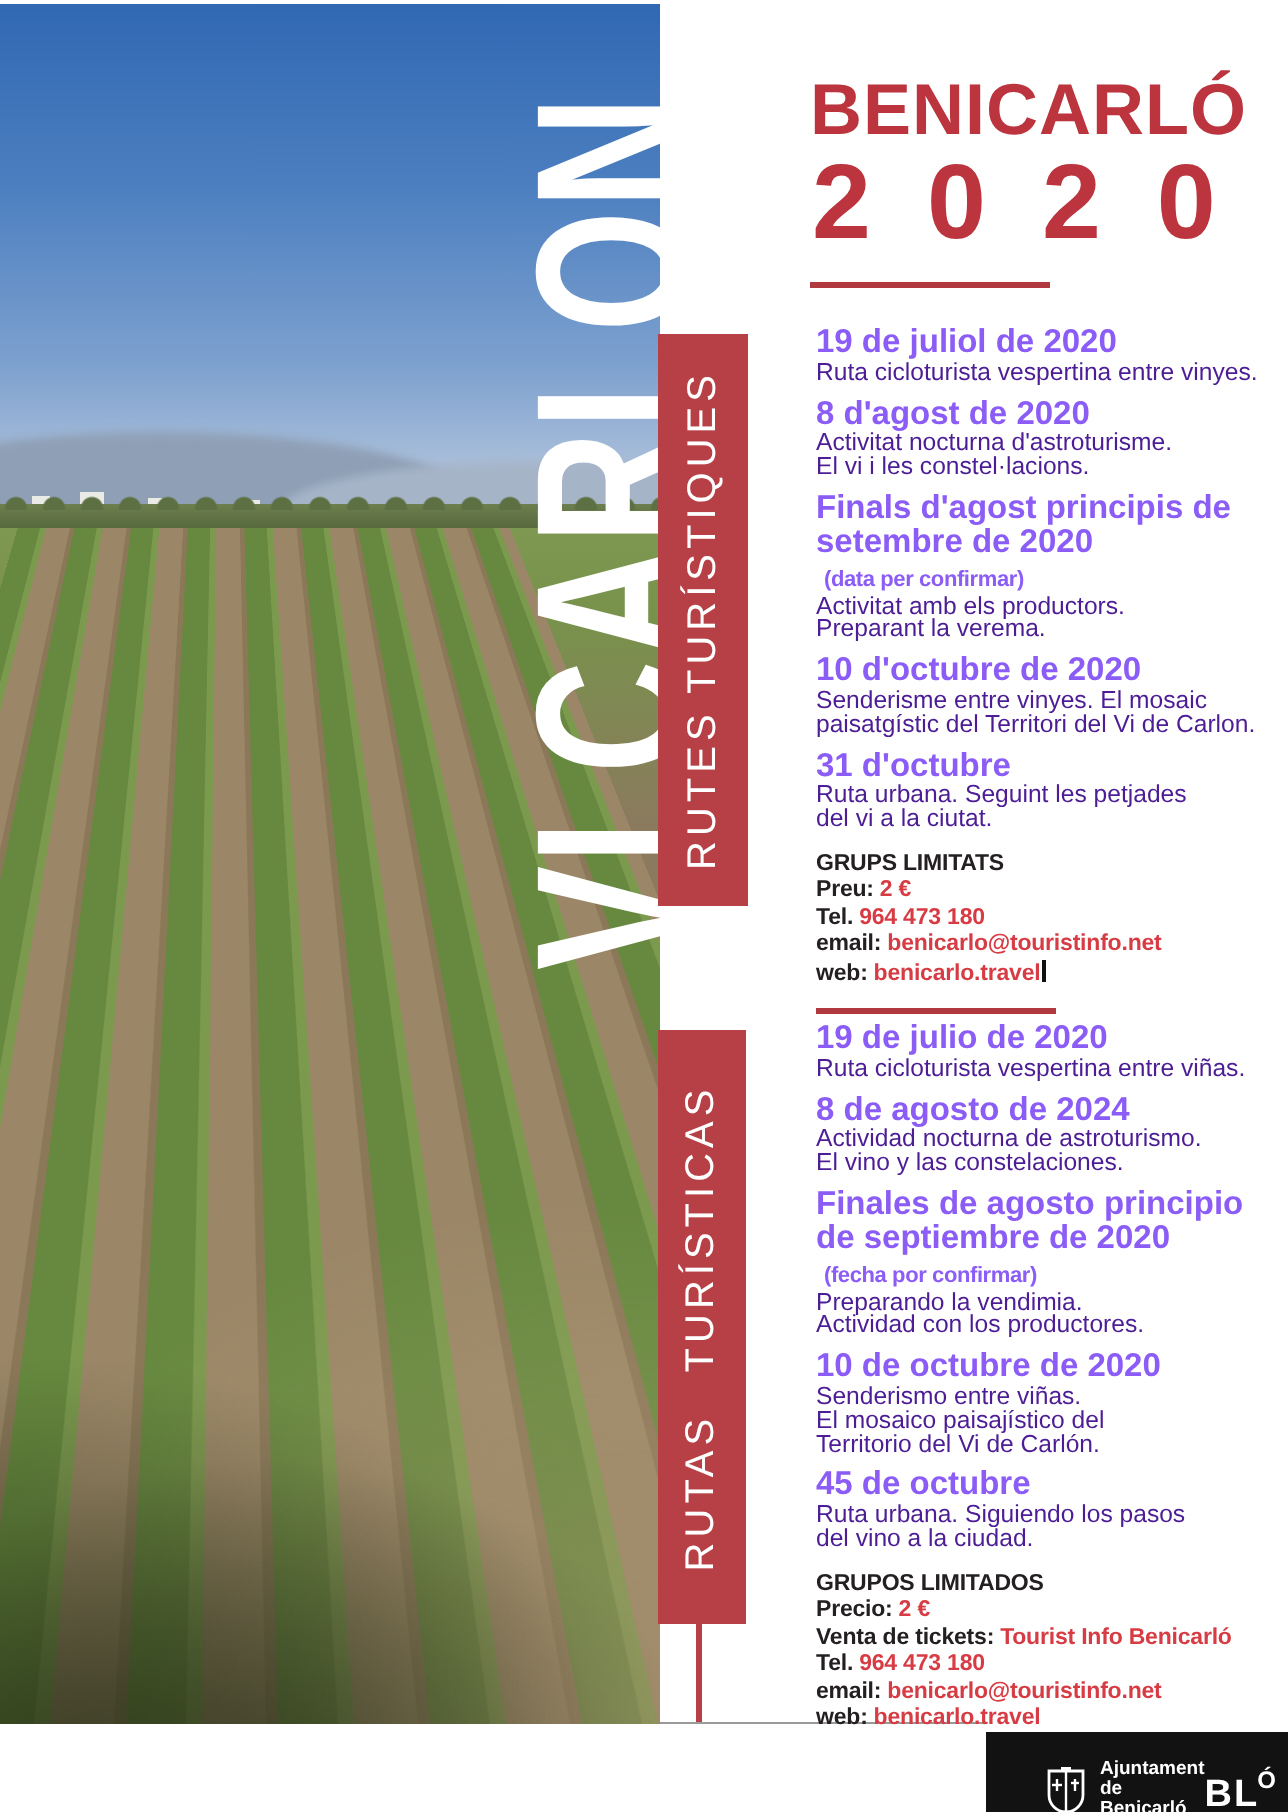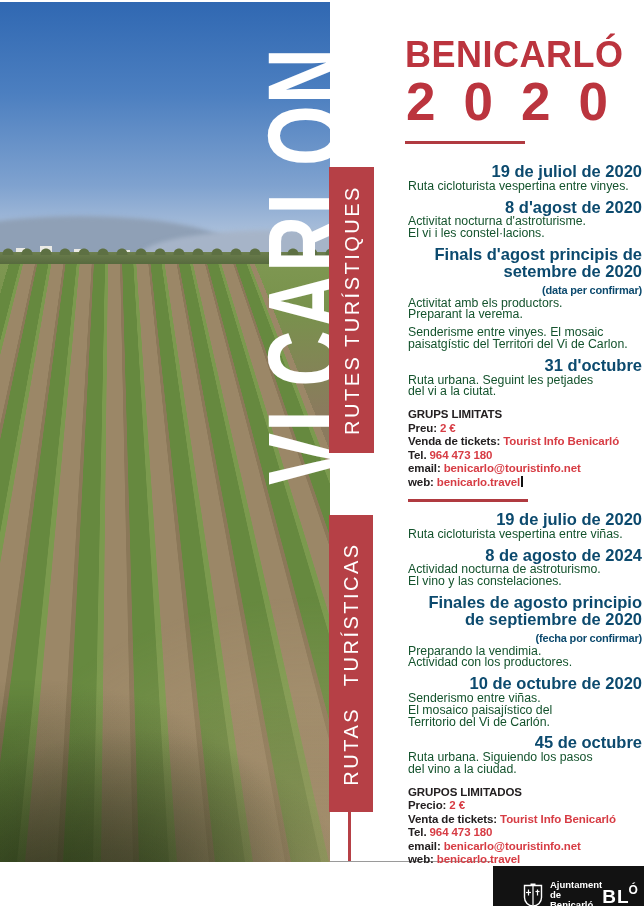--- a/index.html
+++ b/index.html
@@ -56,23 +56,23 @@
   .title{position:absolute;left:405px;top:36px;width:236px;color:#bb343e;}
   .t1{font-size:36px;font-weight:800;letter-spacing:0.5px;line-height:1.05;}
   .t2{font-size:53px;font-weight:800;letter-spacing:28px;line-height:1.0;margin-top:1px;text-indent:1px;white-space:nowrap;}
   .rule{width:120px;height:3px;background:#b03a40;}
   .rule-top{margin-top:13px;}
   
   .col{position:absolute;left:408px;width:234px;}
   .col-ca{top:163px;}
   .col-es{top:511px;}
   .event{margin:0 0 6px 0;}
-  .edate{margin:0 0 1px 0;font-size:16.5px;line-height:1.02;font-weight:800;color:#0c4a6e;text-align:right;}
+  .edate{margin:0 0 1px 0;font-size:16.5px;line-height:1.02;font-weight:800;color:#8b5cf6;}
   .note{font-size:11px;font-weight:700;letter-spacing:-0.2px;margin-left:4px;white-space:nowrap;}
-  .eline{margin:0;font-size:12.3px;line-height:11.8px;color:#14532d;}
+  .eline{margin:0;font-size:12.3px;line-height:11.8px;color:#4c1d95;}
   .info{margin-top:10px;}
   .irow{font-size:11.5px;font-weight:700;line-height:13.5px;color:#242021;letter-spacing:-0.1px;}
   .lbl{margin-right:3px;}
   .val{color:#d73c44;}
   .caret{display:inline-block;width:2px;height:11px;background:#111;margin-left:1px;vertical-align:-1px;}
   .rule-mid{margin-top:10px;}
   
   .brandbar{position:absolute;left:493px;top:866px;width:151px;height:58px;background:#121212;
        display:flex;align-items:center;padding-left:30px;box-sizing:border-box;}
   .shield{flex:0 0 auto;margin-right:7px;}
@@ -127,35 +127,33 @@
     </div>
     <div class="event">
       <h3 class="edate">
         <span>Finals d'agost principis de setembre de 2020</span>
         <span class="note">(data per confirmar)</span>
       </h3>
       <p class="eline">Activitat amb els productors.</p>
       <p class="eline">Preparant la verema.</p>
     </div>
     <div class="event">
+      <h3 class="edate">10 d'octubre de 2020</h3>
       <p class="eline">Senderisme entre vinyes. El mosaic</p>
       <p class="eline">paisatgístic del Territori del Vi de Carlon.</p>
     </div>
     <div class="event">
       <h3 class="edate">31 d'octubre</h3>
       <p class="eline">Ruta urbana. Seguint les petjades</p>
       <p class="eline">del vi a la ciutat.</p>
     </div>
     <div class="info">
       <div class="irow">GRUPS LIMITATS</div>
       <div class="irow">
         <span class="lbl">Preu:</span><span class="val">2 €</span>
-      </div>
-      <div class="irow">
-        <span class="lbl">Venda de tickets:</span><span class="val">Tourist Info Benicarló</span>
       </div>
       <div class="irow">
         <span class="lbl">Tel.</span><span class="val">964 473 180</span>
       </div>
       <div class="irow">
         <span class="lbl">email:</span><span class="val">benicarlo@touristinfo.net</span>
       </div>
       <div class="irow">
         <span class="lbl">web:</span><span class="val">benicarlo.travel</span><span class="caret"></span>
       </div>

